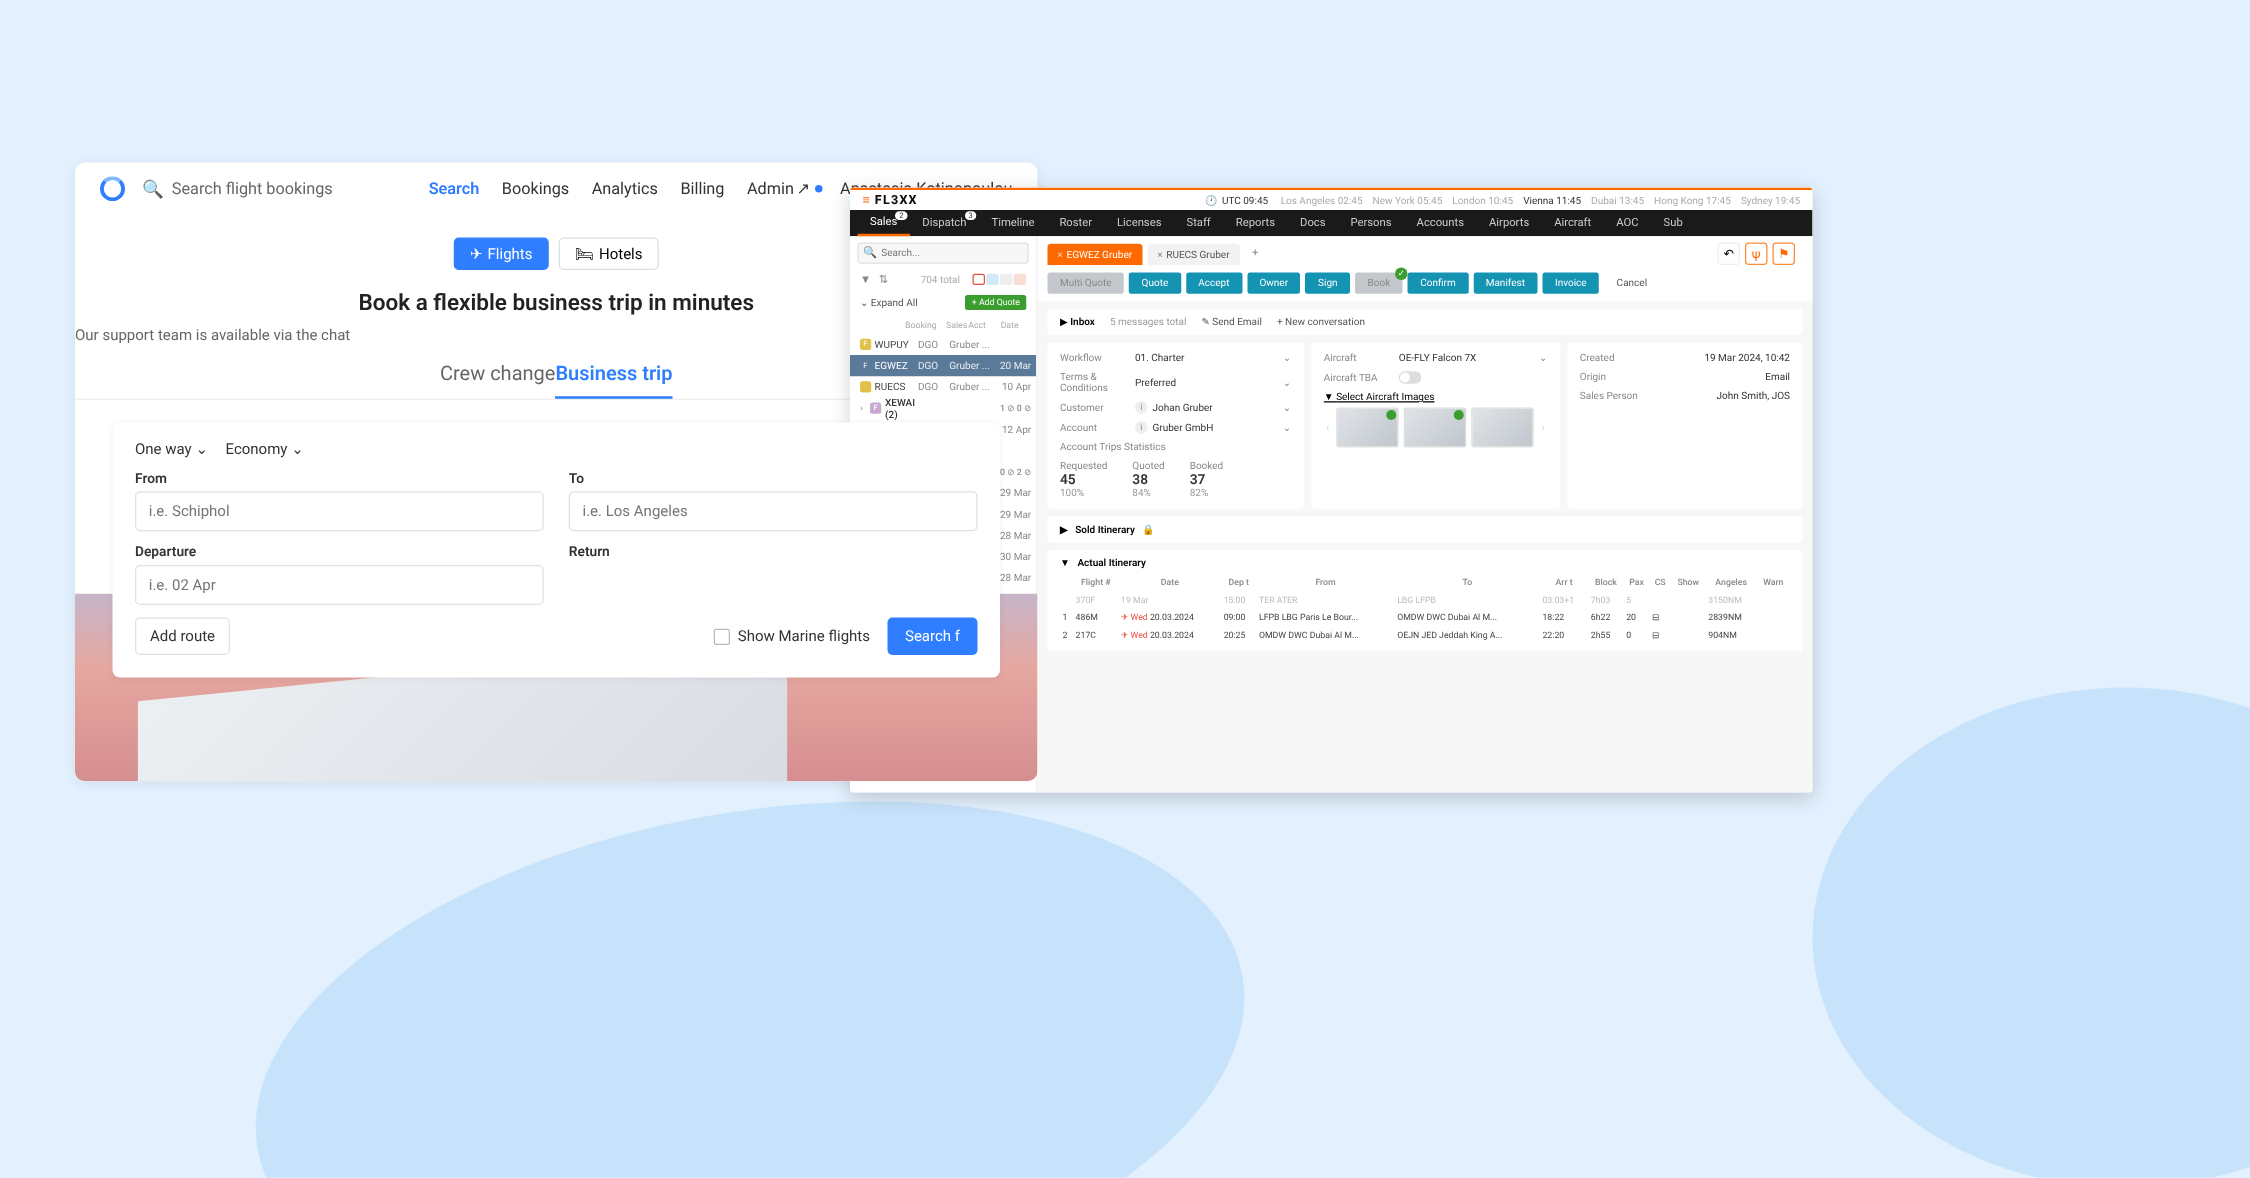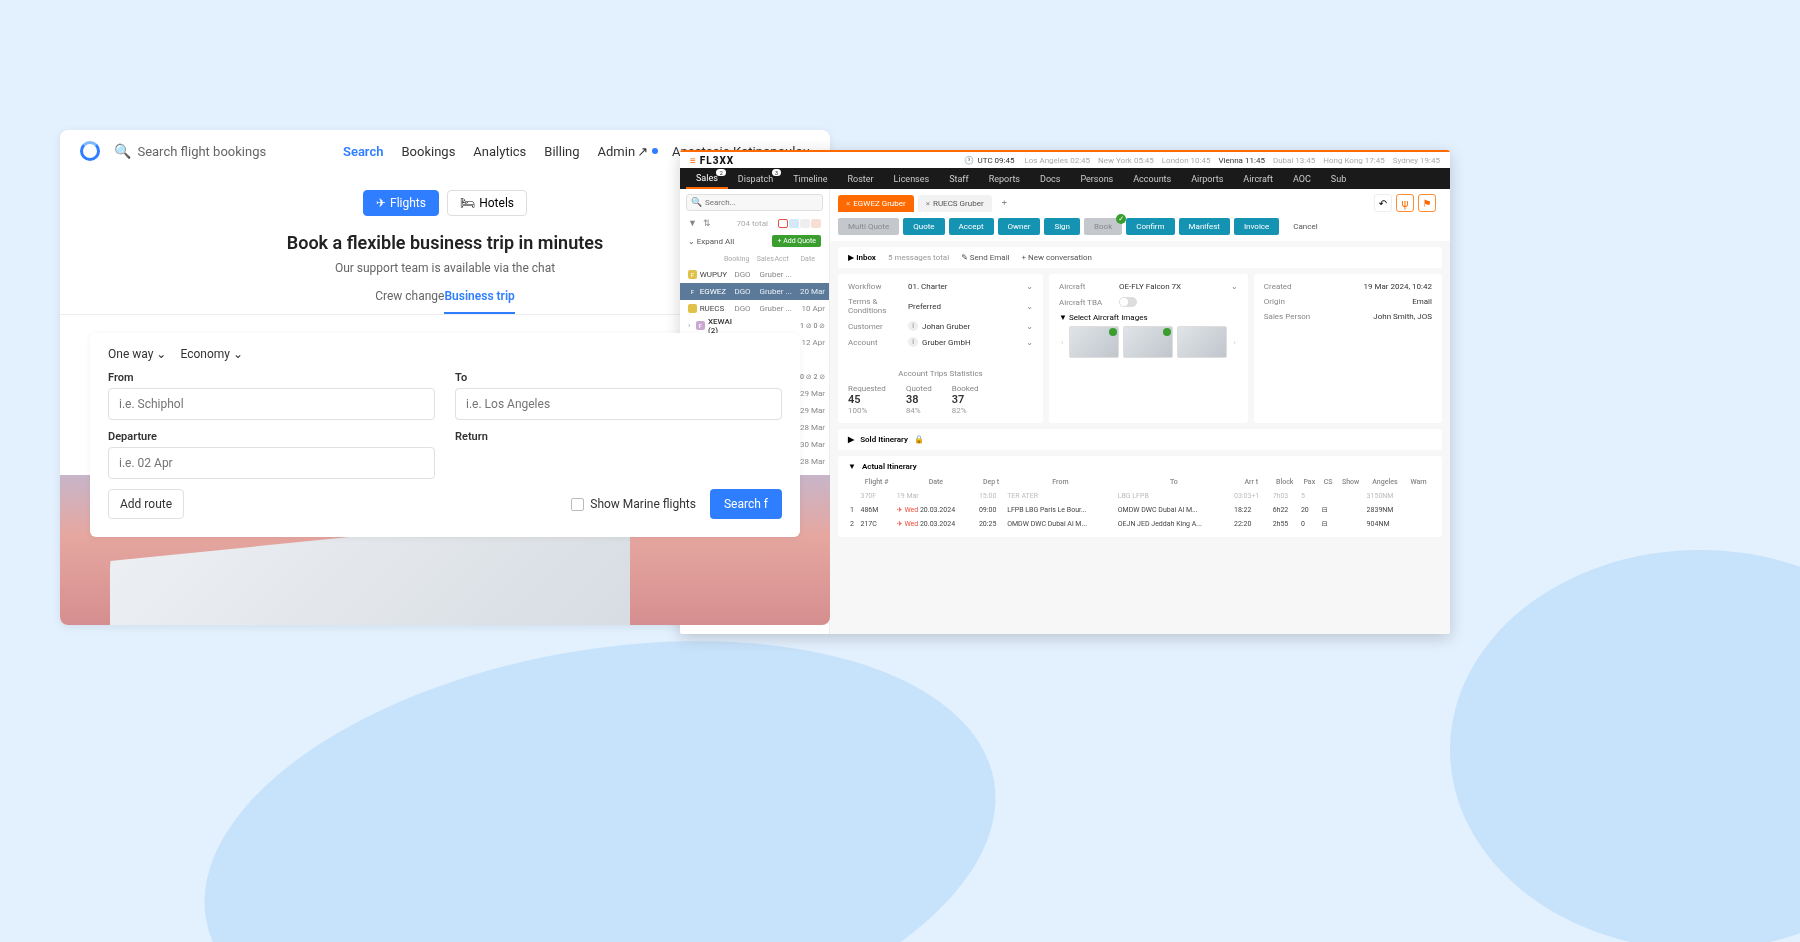--- a/index.html
+++ b/index.html
@@ -19,22 +19,22 @@
 .lp-nav a.active { color:#2e7eff; font-weight:600; }
 .lp-user { font-size:13px; color:#333; margin-left:14px; }
 .lp-admin-badge { display:inline-flex; align-items:center; gap:2px; }
 .lp-admin-dot { width:6px;height:6px;background:#2e7eff;border-radius:50%;display:inline-block; margin-left:2px;}
 
 .lp-body { padding:18px 0 0 0; }
 .lp-pills { display:flex; justify-content:center; gap:8px; margin-bottom:16px; }
 .pill { padding:5px 12px; border-radius:4px; font-size:12px; display:flex; align-items:center; gap:4px; border:1px solid #ddd; background:#fff; cursor:pointer; }
 .pill.active { background:#2e7eff; color:#fff; border-color:#2e7eff; }
 .lp-title { text-align:center; font-size:18px; font-weight:600; color:#222; margin-bottom:8px; }
-.lp-subtitle { text-align:center; font-size:12px; color:#666; margin-bottom:14px; }
-.lp-tabs { display:flex; justify-content:center; border-bottom:1px solid #eee; font-size:12px; padding-bottom:0; }
+.lp-subtitle { font-size:12px; color:#666; margin-bottom:14px; }
+.lp-tabs { display:flex; justify-content:center; border-bottom:1px solid #eee; font-size:16px; padding-bottom:0; }
 .lp-tab { padding:0 0 9px 0; color:#666; cursor:pointer; }
 .lp-tab.active { color:#2e7eff; border-bottom:2px solid #2e7eff; font-weight:600; }
 
 .lp-form { background:#fff; margin:18px 30px 0 30px; padding:14px 18px 18px 18px; border-radius:6px; box-shadow:0 1px 6px rgba(0,0,0,0.06); position:relative; z-index:2;}
 .lp-row { display:flex; gap:20px; margin-bottom:10px; }
 .lp-selectors { display:flex; gap:14px; font-size:12px; color:#333; margin-bottom:10px;}
 .lp-selector { display:flex; align-items:center; gap:3px; cursor:pointer; }
 .lp-field { flex:1; }
 .lp-field label { font-size:11px; color:#333; font-weight:600; display:block; margin-bottom:4px; }
 .lp-field input { width:100%; padding:8px 10px; border:1px solid #e0e0e0; border-radius:4px; font-size:12px; color:#888; }
@@ -463,21 +463,21 @@
               <span class="info-icon">i</span>
               <span class="val">Johan Gruber</span>
               <span class="chev-down">⌄</span>
             </div>
           <div class="rp-card-row">
               <label>Account</label>
               <span class="info-icon">i</span>
               <span class="val">Gruber GmbH</span>
               <span class="chev-down">⌄</span>
             </div>
-          <div style="color:#888;margin:22px 0 4px 0;text-align:center;">Account Trips Statistics</div>
+          <div style="color:#888;margin:6px 0 4px 0;">Account Trips Statistics</div>
           <div class="rp-stats" id="rpstats">
               <div class="rp-stat">
                 <div style="color:#888;font-size:8px">Requested</div>
                 <div class="num">45</div>
                 <div class="pct">100%</div>
               </div>
               <div class="rp-stat">
                 <div style="color:#888;font-size:8px">Quoted</div>
                 <div class="num">38</div>
                 <div class="pct">84%</div>
@@ -492,21 +492,21 @@
         <div class="rp-card" style="flex:1">
           <div class="rp-card-row">
               <label>Aircraft</label>
               <span class="val">OE-FLY Falcon 7X</span>
               <span class="chev-down">⌄</span>
             </div>
           <div class="rp-card-row">
               <label>Aircraft TBA</label>
               <div class="rp-toggle"></div>
             </div>
-          <div style="margin:2px 0 4px 0;">▼ <span>Select Aircraft Images</span></div>
+          <div style="margin:2px 0 4px 0;text-decoration:underline;">▼ <span>Select Aircraft Images</span></div>
           <div class="rp-gallery">
             <span class="nav">‹</span>
             <div class="rp-thumb">
                 <div class="ok"></div>
               </div>
             <div class="rp-thumb">
                 <div class="ok"></div>
               </div>
             <div class="rp-thumb"></div>
             <span class="nav">›</span>

